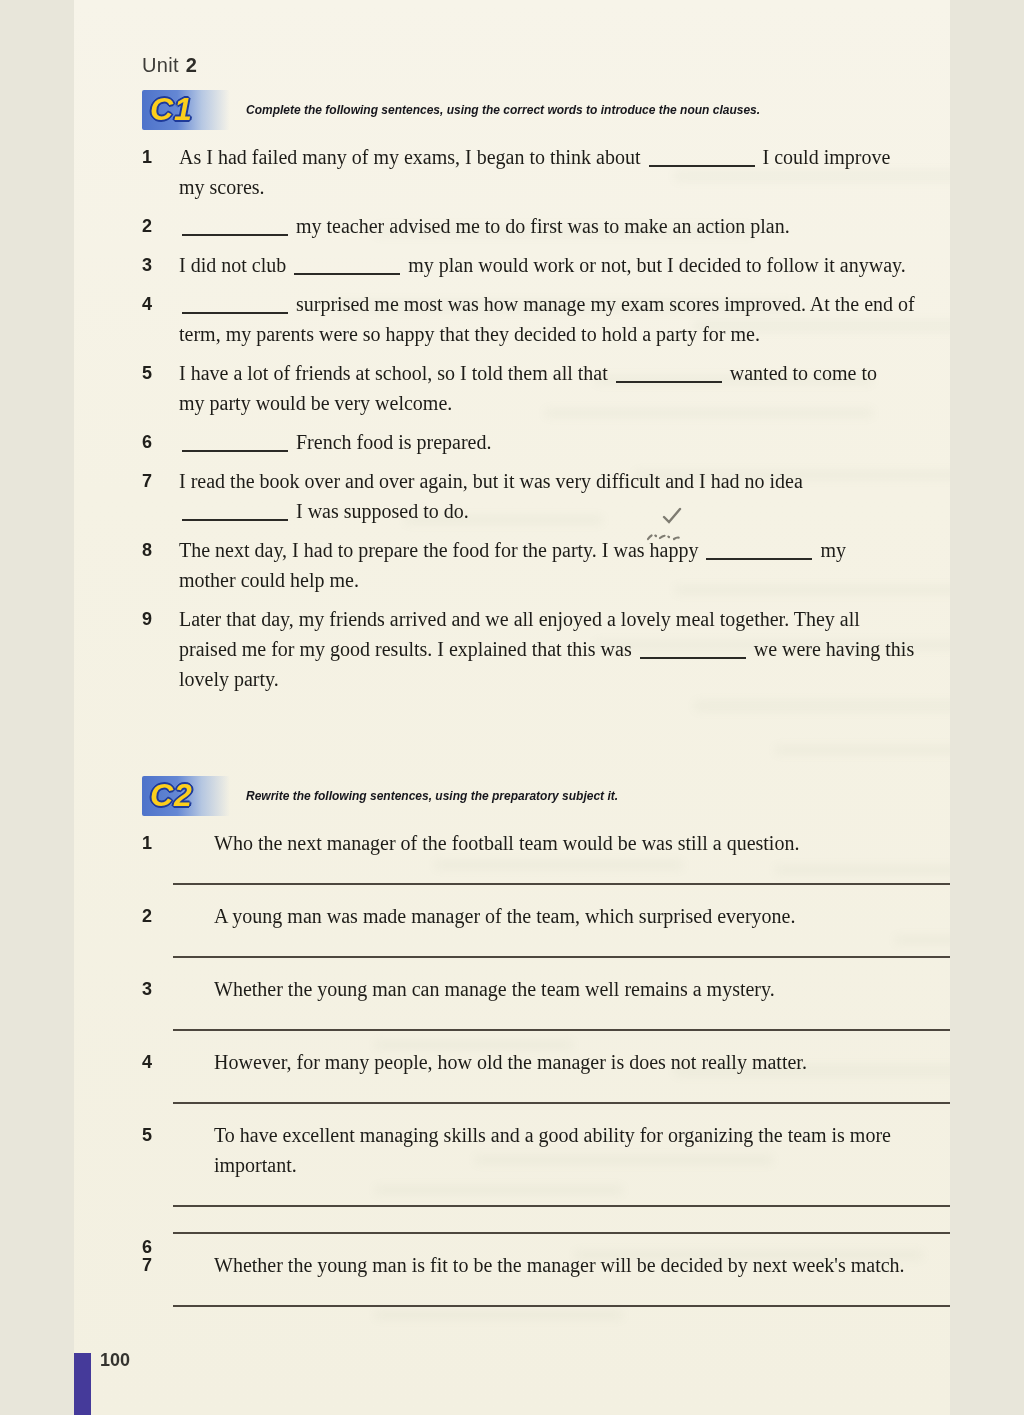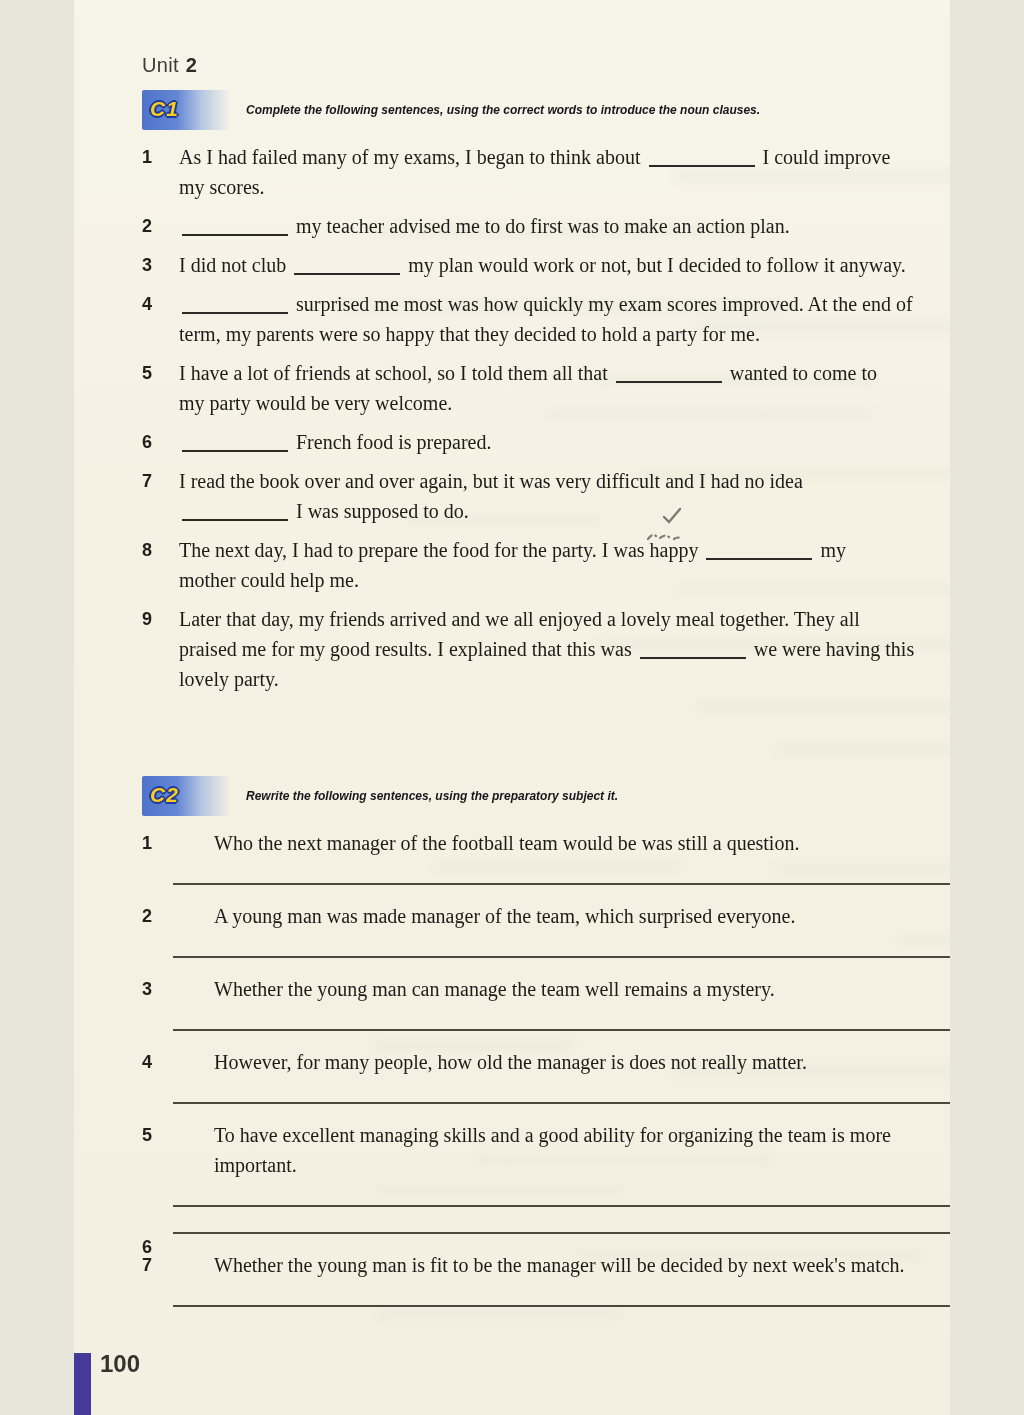--- a/index.html
+++ b/index.html
@@ -20,21 +20,21 @@
   }
   .unit-header .unit-number{font-weight:bold; color:#2e2d29; margin-left:7px;}
   
   .section{position:absolute; left:68px; width:908px;}
   #c1-section{top:90px;}
   #c2-section{top:776px;}
   .badge-row{display:flex; align-items:center; height:40px;}
   .badge{
     position:relative; display:inline-block; min-width:46px;
     font-family:"Liberation Sans", sans-serif; font-style:italic; font-weight:bold;
-    font-size:21px; line-height:34px; letter-spacing:1px; color:var(--badge-yellow);
+    font-size:32px; line-height:34px; letter-spacing:1px; color:var(--badge-yellow);
     padding:2px 34px 4px 8px; border-radius:2px;
     background:linear-gradient(90deg, var(--badge-blue) 0%, #6487d4 40%,
                rgba(130,164,223,.55) 68%, rgba(158,190,235,0) 100%);
     text-shadow:
       -2px 0 0 var(--badge-navy), 2px 0 0 var(--badge-navy),
       0 -2px 0 var(--badge-navy), 0 2px 0 var(--badge-navy),
       -1px -1px 0 var(--badge-navy), 1px -1px 0 var(--badge-navy),
       -1px 1px 0 var(--badge-navy), 1px 1px 0 var(--badge-navy);
   }
   .instruction{
@@ -58,21 +58,21 @@
     vertical-align:-3px; margin:0 3px;
   }
   .answer-line{
     height:0; border-bottom:2px solid var(--rule);
     width:860px; margin:25px 0 16px -6px;
   }
   
   .corner-tab{position:absolute; left:0; top:1353px; width:17px; height:62px; background:var(--tab);}
   .page-num{
     position:absolute; left:26px; top:1350px;
-    font-family:"Liberation Sans", sans-serif; font-weight:bold; font-size:24px; color:#34332f;
+    font-family:"Liberation Sans", sans-serif; font-weight:bold; font-size:18px; color:#34332f;
   }
   
   .ghosts{position:absolute; inset:0; z-index:1;}
   .ghost{position:absolute; background:#8d9c7c; opacity:.06; filter:blur(5px); border-radius:5px;}
   .pen-mark{position:absolute; left:566px; top:503px; z-index:3; opacity:.75;}
 </style>
 </head>
 <body>
 
 <div class="page">
@@ -126,21 +126,21 @@
           <div class="c1-item">
             <span class="num">2</span>
             <div class="item-text"><span class="blank"></span><span class="seg"> my teacher advised me to do first was to make an action plan.</span></div>
           </div>
           <div class="c1-item">
             <span class="num">3</span>
             <div class="item-text"><span class="seg">I did not club </span><span class="blank"></span><span class="seg"> my plan would work or not, but I decided to follow it anyway.</span></div>
           </div>
           <div class="c1-item">
             <span class="num">4</span>
-            <div class="item-text"><span class="blank"></span><span class="seg"> surprised me most was how quickly my exam scores improved. At the end of
+            <div class="item-text"><span class="blank"></span><span class="seg"> surprised me most was how manage my exam scores improved. At the end of
 term, my parents were so happy that they decided to hold a party for me.</span></div>
           </div>
           <div class="c1-item">
             <span class="num">5</span>
             <div class="item-text"><span class="seg">I have a lot of friends at school, so I told them all that </span><span class="blank"></span><span class="seg"> wanted to come to
 my party would be very welcome.</span></div>
           </div>
           <div class="c1-item">
             <span class="num">6</span>
             <div class="item-text"><span class="blank"></span><span class="seg"> French food is prepared.</span></div>

